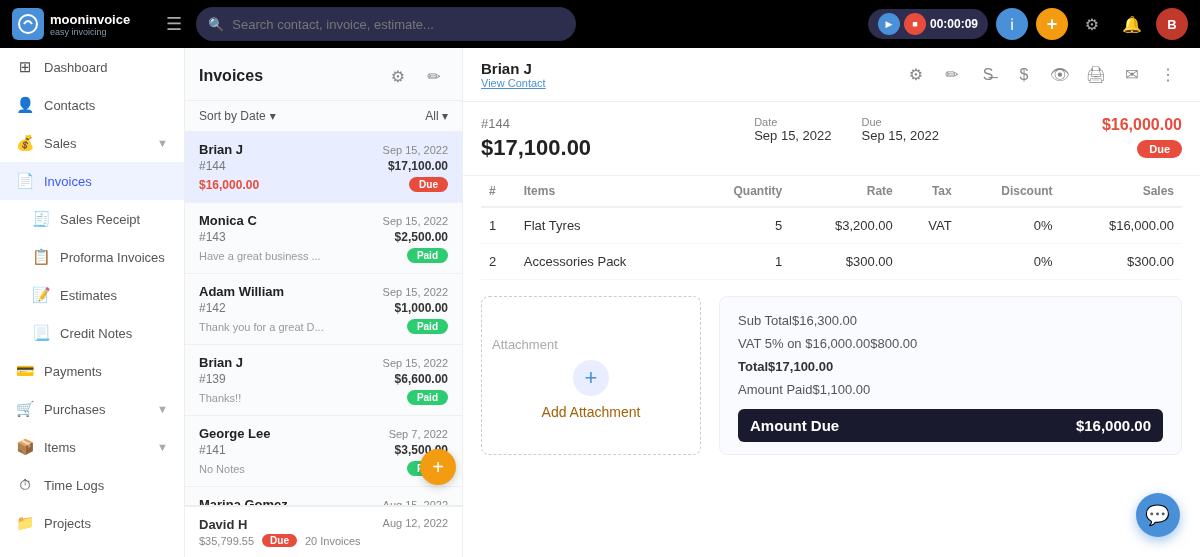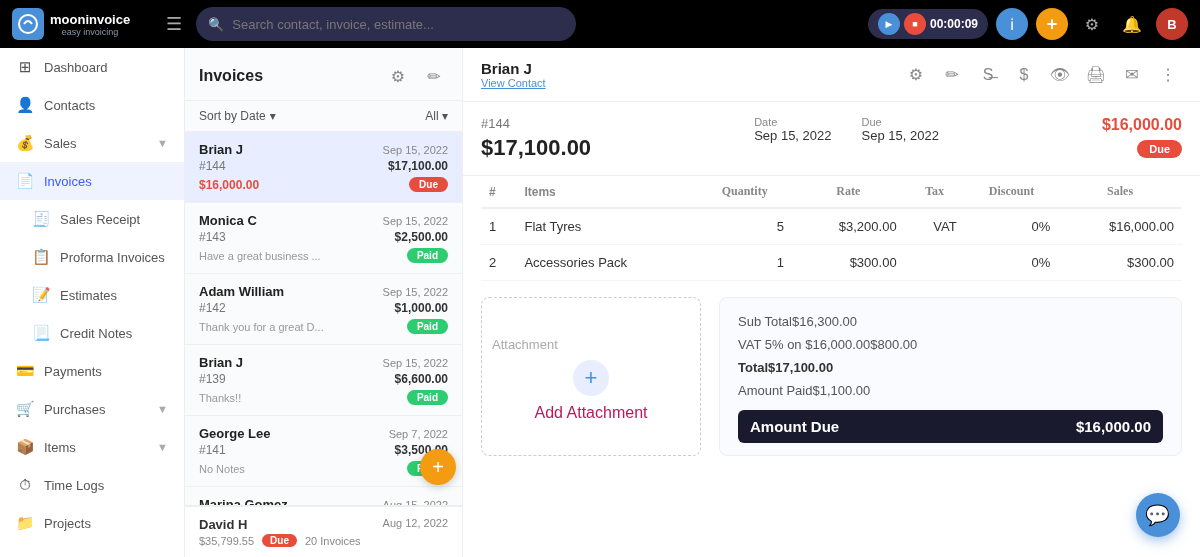--- a/index.html
+++ b/index.html
@@ -6,21 +6,21 @@
     body { display: flex; flex-direction: column; height: 557px; width: 1200px; overflow: hidden; background: #f5f6fa; }
 
     
     .topnav {
       display: flex; align-items: center; background: #000000; height: 48px; padding: 0 12px; gap: 10px; flex-shrink: 0;
     }
     .logo-area { display: flex; align-items: center; gap: 6px; min-width: 140px; }
     .logo-icon { width: 32px; height: 32px; background: #4a90d9; border-radius: 6px; display: flex; align-items: center; justify-content: center; color: white; font-weight: bold; font-size: 14px; }
     .logo-text { display: flex; flex-direction: column; }
     .logo-name { color: white; font-size: 13px; font-weight: 700; }
-    .logo-sub { color: #8899aa; font-size: 9px; text-align: center; }
+    .logo-sub { color: #8899aa; font-size: 9px; }
     .hamburger { color: #aaa; font-size: 18px; cursor: pointer; padding: 4px; }
     .search-bar { flex: 1; max-width: 380px; background: #2d2d4e; border-radius: 20px; display: flex; align-items: center; padding: 0 12px; gap: 8px; height: 34px; }
     .search-bar input { background: none; border: none; outline: none; color: #ccc; font-size: 13px; width: 100%; }
     .search-bar input::placeholder { color: #777; }
     .search-icon-nav { color: #777; font-size: 13px; }
     .nav-right { margin-left: auto; display: flex; align-items: center; gap: 8px; }
     .timer-area { display: flex; align-items: center; gap: 4px; background: #2d2d4e; border-radius: 20px; padding: 4px 10px; }
     .timer-btn { width: 22px; height: 22px; border-radius: 50%; display: flex; align-items: center; justify-content: center; font-size: 9px; cursor: pointer; }
     .timer-play { background: #4a90d9; color: white; }
     .timer-stop { background: #e74c3c; color: white; }
@@ -91,29 +91,29 @@
     .date-label { font-size: 11px; color: #888; }
     .date-val { font-size: 13px; color: #333; font-weight: 500; }
     .inv-due-right { display: flex; flex-direction: column; align-items: flex-end; gap: 6px; }
     .inv-due-amount { font-size: 16px; font-weight: 700; color: #e74c3c; }
     .due-badge-large { background: #e74c3c; color: white; padding: 3px 12px; border-radius: 12px; font-size: 11px; font-weight: 700; }
 
     
     .items-table { width: 100%; border-collapse: collapse; padding: 0 18px; }
     .items-table-wrap { padding: 0 18px; }
     .items-table th { padding: 8px 8px; font-size: 12px; font-weight: 600; color: #888; text-align: left; border-bottom: 2px solid #f0f0f0; }
-    .items-table th.right { text-align: center; font-family: Liberation Serif, serif; }
+    .items-table th.right { text-align: right; }
     .items-table td { padding: 10px 8px; font-size: 13px; color: #333; border-bottom: 1px solid #f5f5f5; }
     .items-table td.right { text-align: right; }
 
     
     .bottom-section { display: flex; gap: 18px; padding: 16px 18px; }
     .attachment-area { border: 1px dashed #ccc; border-radius: 8px; width: 220px; min-height: 100px; display: flex; flex-direction: column; align-items: center; justify-content: center; gap: 8px; cursor: pointer; flex-shrink: 0; }
     .attachment-plus { width: 36px; height: 36px; border-radius: 50%; background: #e8eeff; color: #4a90d9; display: flex; align-items: center; justify-content: center; font-size: 22px; }
-    .add-attachment-label { font-size: 16px; color: #be185d; }
+    .add-attachment-label { font-size: 14px; color: #a16207; }
     .totals-box { flex: 1; background: #fafbff; border: 1px solid #eee; border-radius: 8px; padding: 12px 18px; }
     .totals-row { display: flex; justify-content: flex-start; padding: 4px 0; font-size: 13px; color: #555; }
     .totals-row.total-line { font-weight: 600; color: #333; }
     .amount-due-row { background: #1a1a2e; color: white; border-radius: 6px; padding: 8px 12px; display: flex; justify-content: space-between; align-items: center; margin-top: 8px; font-weight: 700; font-size: 15px; }
     .chat-fab { position: fixed; bottom: 20px; right: 20px; width: 44px; height: 44px; border-radius: 50%; background: #4a90d9; color: white; display: flex; align-items: center; justify-content: center; font-size: 20px; cursor: pointer; box-shadow: 0 4px 12px rgba(74,144,217,0.5); }
   </style>
 </head>
 <body>
 
 <nav class="topnav">

